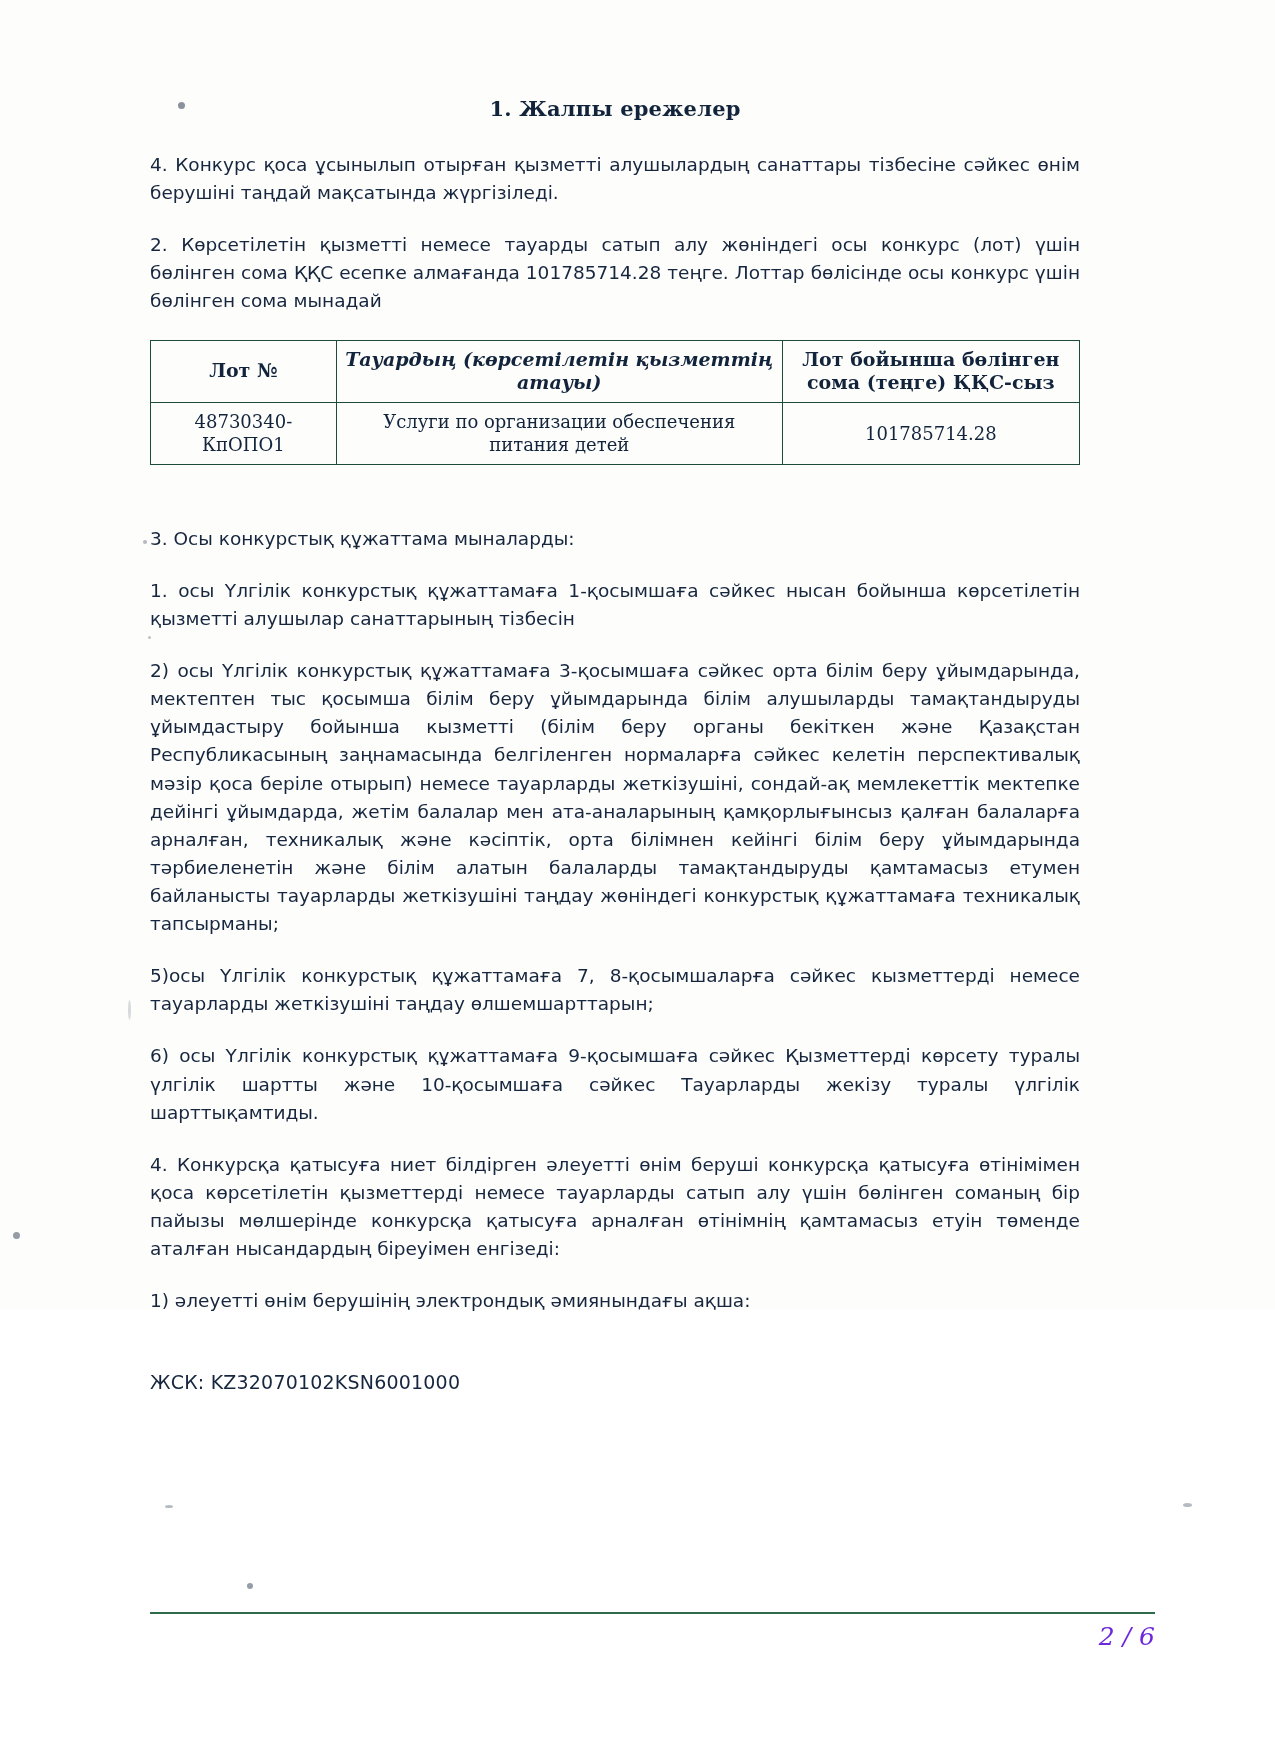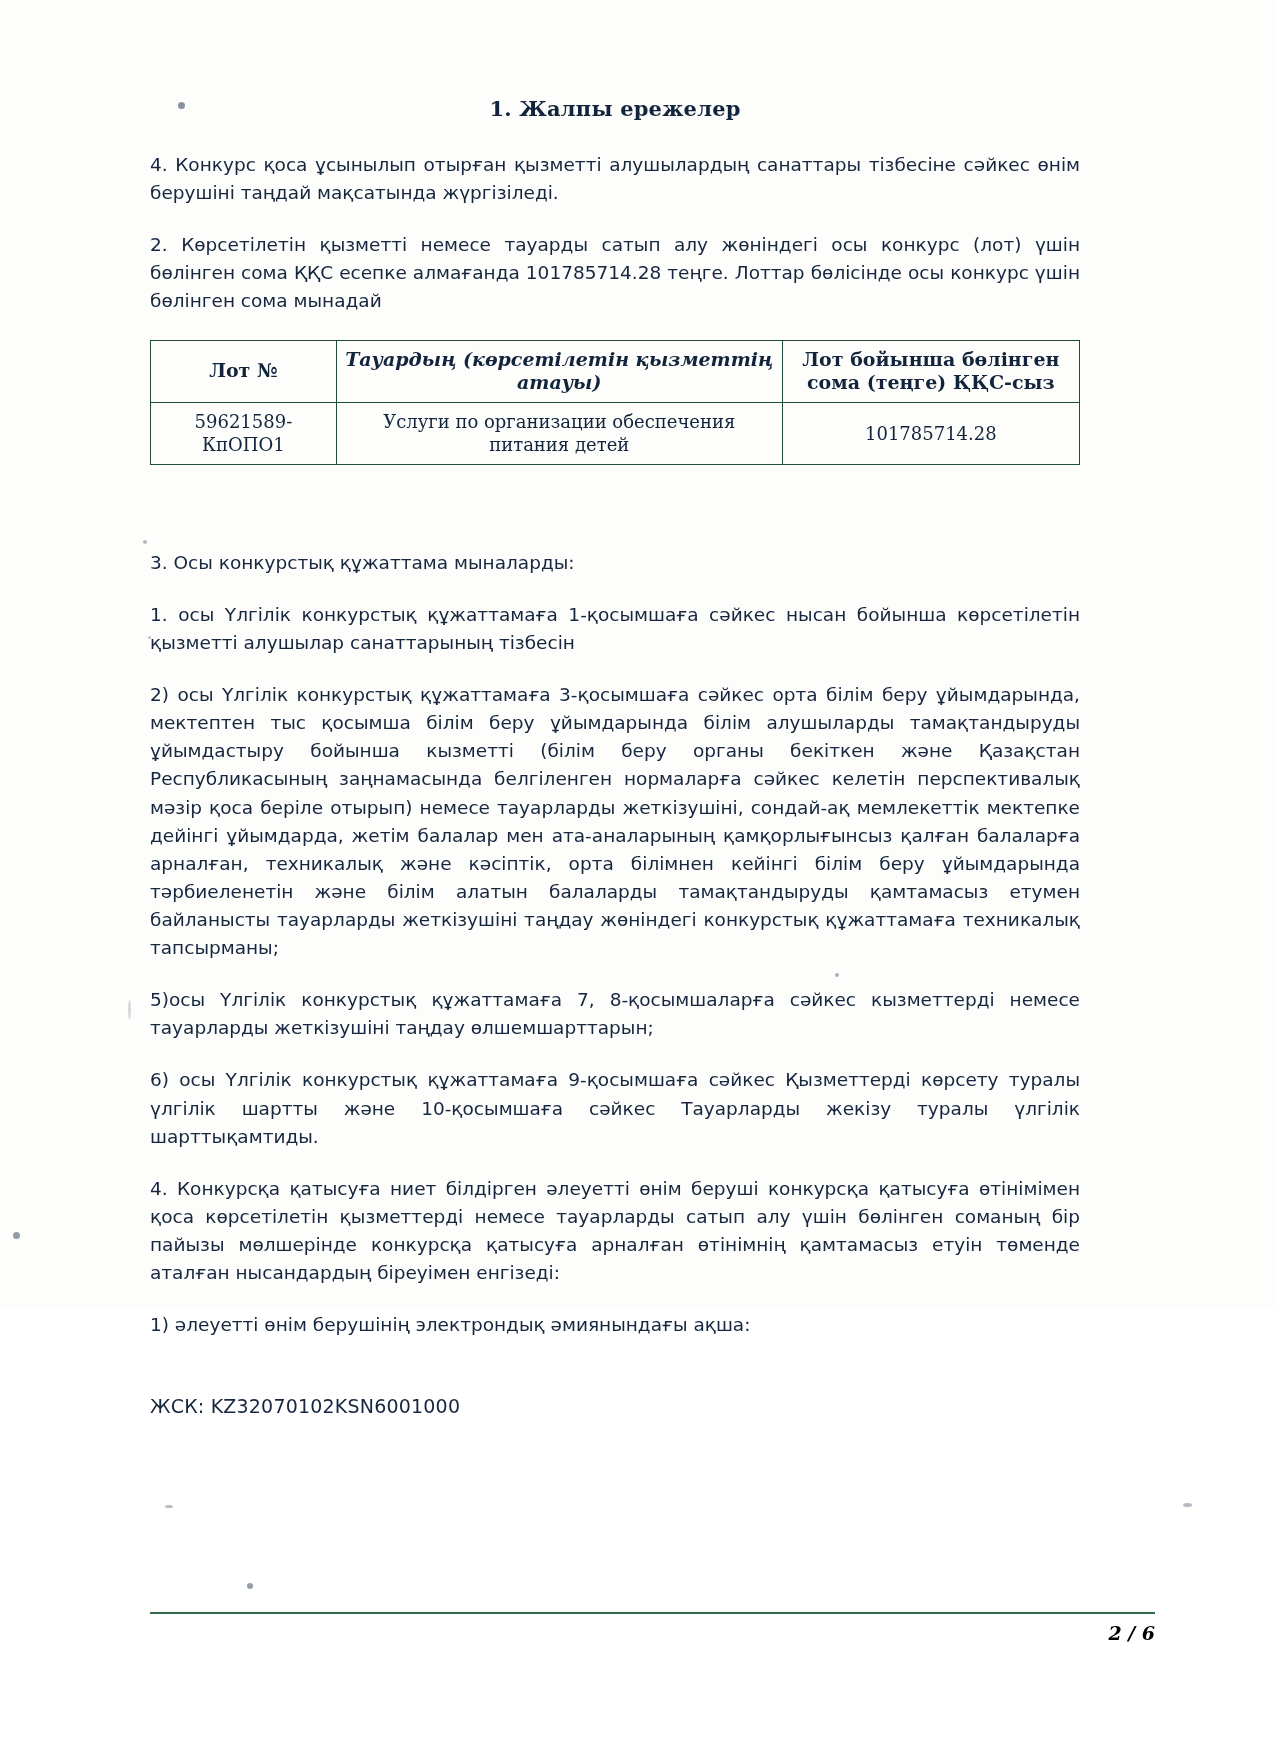--- a/index.html
+++ b/index.html
@@ -48,21 +48,21 @@
     font-size: 18.5px;
     line-height: 1.52;
     text-align: justify;
     margin: 0 0 24px 0;
     color: #16263f;
   }
   p.para.tight { }
   table.lot-table {
     border-collapse: collapse;
     width: 100%;
-    margin: 6px 0 84px 0;
+    margin: 6px 0 60px 0;
     font-family: "DejaVu Serif", serif;
   }
   table.lot-table th,
   table.lot-table td {
     border: 1.6px solid #1d4d3a;
     padding: 7px 8px;
     color: #12243c;
   }
   table.lot-table th {
     font-size: 19px;
@@ -92,23 +92,23 @@
     top: 1612px;
     height: 2px;
     background: #2e6b4b;
   }
   .page-num {
     position: absolute;
     right: 120px;
     top: 1622px;
     font-family: "DejaVu Serif", serif;
     font-style: italic;
-    font-weight: bold;
-    font-size: 19px;
-    color: #000000;
+    font-weight: normal;
+    font-size: 25px;
+    color: #6d28d9;
   }
 </style>
 </head>
 <body>
 
 <div class="page">
 
   <div class="speck" style="left:178px; top:102px; width:7px; height:7px;"></div>
   <div class="speck" style="left:143px; top:540px; width:4px; height:4px; opacity:.35;"></div>
   <div class="speck" style="left:148px; top:636px; width:3px; height:3px; opacity:.3;"></div>
@@ -129,21 +129,21 @@
     <table class="lot-table">
       <thead>
         <tr>
           <th class="col-1">Лот №</th>
           <th class="col-2">Тауардың (көрсетілетін қызметтің атауы)</th>
           <th class="col-3">Лот бойынша бөлінген сома (теңге) ҚҚС-сыз</th>
         </tr>
       </thead>
       <tbody>
         <tr>
-          <td class="cell-lot-no">59621589-КпОПО1</td>
+          <td class="cell-lot-no">48730340-КпОПО1</td>
           <td>Услуги по организации обеспечения питания детей</td>
           <td>101785714.28</td>
         </tr>
       </tbody>
     </table>
 
     <p class="para">3. Осы конкурстық құжаттама мыналарды:</p>
     <p class="para">1. осы Үлгілік конкурстық құжаттамаға 1-қосымшаға сәйкес нысан бойынша көрсетілетін қызметті алушылар санаттарының тізбесін</p>
     <p class="para">2) осы Үлгілік конкурстық құжаттамаға 3-қосымшаға сәйкес орта білім беру ұйымдарында, мектептен тыс қосымша білім беру ұйымдарында білім алушыларды тамақтандыруды ұйымдастыру бойынша кызметті (білім беру органы бекіткен және Қазақстан Республикасының заңнамасында белгіленген нормаларға сәйкес келетін перспективалық мәзір қоса беріле отырып) немесе тауарларды жеткізушіні, сондай-ақ мемлекеттік мектепке дейінгі ұйымдарда, жетім балалар мен ата-аналарының қамқорлығынсыз қалған балаларға арналған, техникалық және кәсіптік, орта білімнен кейінгі білім беру ұйымдарында тәрбиеленетін және білім алатын балаларды тамақтандыруды қамтамасыз етумен байланысты тауарларды жеткізушіні таңдау жөніндегі конкурстық құжаттамаға техникалық тапсырманы;</p>
     <p class="para">5)осы Үлгілік конкурстық құжаттамаға 7, 8-қосымшаларға сәйкес кызметтерді немесе тауарларды жеткізушіні таңдау өлшемшарттарын;</p>

